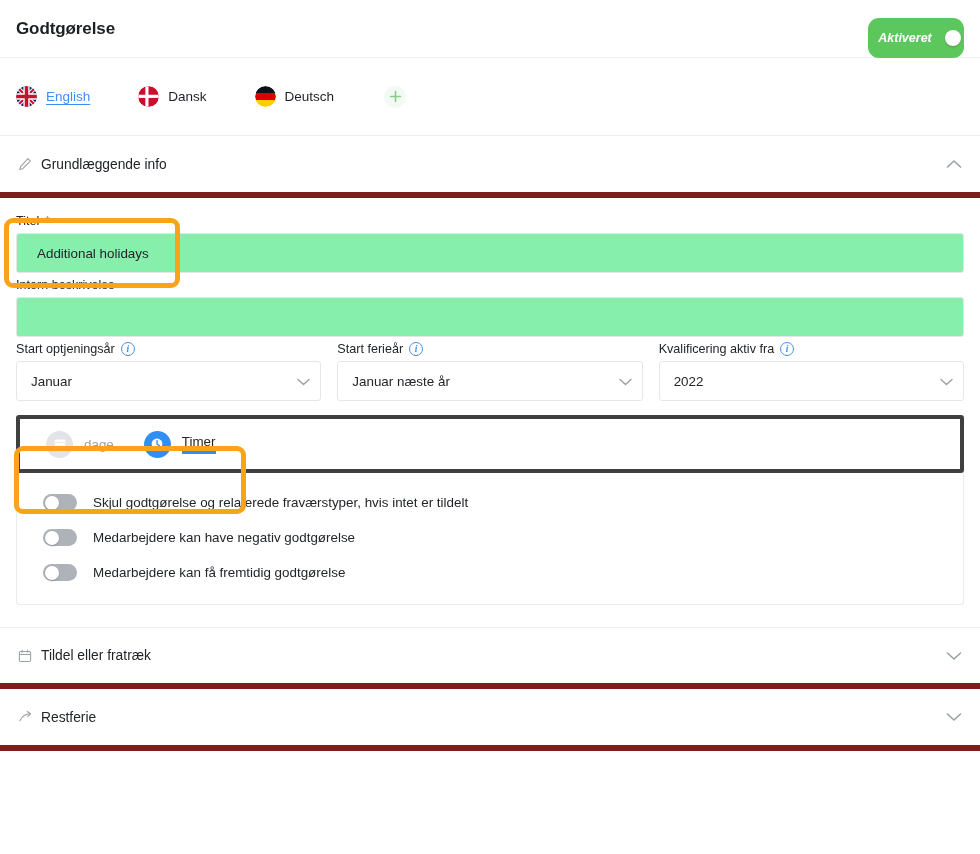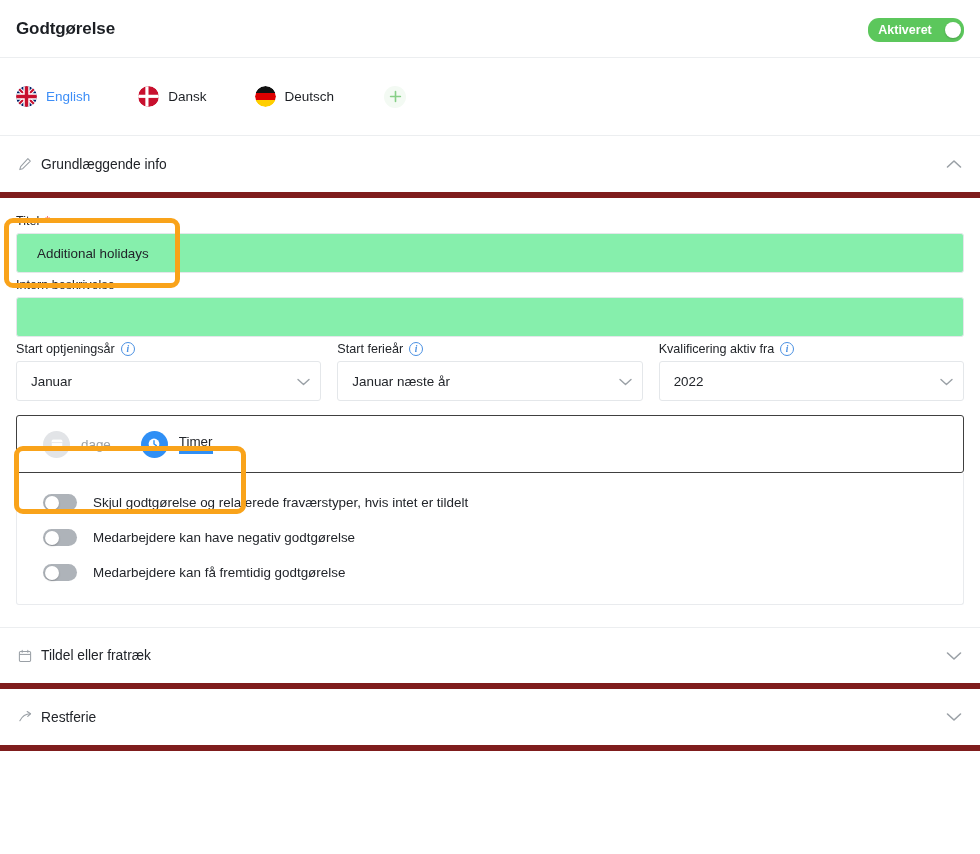--- a/index.html
+++ b/index.html
@@ -17,43 +17,43 @@
   .header {
     position: relative;
     height: 58px;
     display: flex; align-items: center;
     padding: 0 16px;
     border-bottom: 1px solid #eceef0;
   }
   .page-title { font-size: 17px; font-weight: bold; letter-spacing: -0.1px; color:#1c1f24; }
   .status-toggle {
     position: absolute; right: 16px; top: 18px;
-    width: 96px; height: 24px; border-radius: 11px;
+    width: 96px; height: 40px; border-radius: 11px;
     background: #5cc75c; display: flex; align-items: center;
-    padding: 0 3px 0 0; justify-content: flex-end; cursor: pointer;
+    padding: 0 3px 0 0; justify-content: flex-end; cursor: pointer; font-style: italic;
   }
   .status-toggle .lbl {
     position: absolute; left: 0; right: 22px; text-align: center;
     color: #fff; font-size: 12.5px; font-weight: bold; line-height: 22px;
   }
   .status-toggle .knob {
     width: 16px; height: 16px; border-radius: 50%; background: #fff;
     box-shadow: 0 1px 2px rgba(0,0,0,.2);
   }
 
   
   .langbar {
     height: 78px; display: flex; align-items: center;
     padding: 0 16px; border-bottom: 1px solid #eceef0; gap: 0;
   }
   .lang-item { display: flex; align-items: center; gap: 9px; margin-right: 48px; cursor: pointer; }
   .flag { width: 21px; height: 21px; border-radius: 50%; overflow: hidden; flex: 0 0 auto; display:block; }
   .lang-label { font-size: 13.5px; color: #1c1f24; }
   .lang-item.active .lang-label {
-    color: #3d8ef7; text-underline-offset: 3px;
+    color: #3d8ef7; text-decoration: underline; text-underline-offset: 3px;
   }
   .add-lang {
     width: 22px; height: 22px; border-radius: 50%;
     background: #f3faf3; display: flex; align-items: center; justify-content: center;
     cursor: pointer; margin-left: 2px;
   }
 
   
   .section-head {
     height: 62px; display: flex; align-items: center;
@@ -92,21 +92,21 @@
   .selectwrap { position: relative; }
   .selectbox {
     width: 100%; height: 40px; border: 1px solid #e4e7ea; border-radius: 3px;
     background: #fff; font-size: 13.4px; color: #22252a;
     padding: 0 32px 0 14px; display: flex; align-items: center; cursor: pointer;
   }
   .selectwrap .sel-chev { position: absolute; right: 11px; top: 50%; transform: translateY(-50%); color:#9aa0a6; pointer-events:none; }
 
   
   .unitcard {
-    border: 1px solid #404040; border-radius: 3px; background:#fff;
+    border: 4px solid #404040; border-radius: 3px; background:#fff;
     height: 58px; display: flex; align-items: center; padding: 0 26px;
   }
   .unit { display: flex; align-items: center; gap: 11px; cursor: pointer; margin-right: 30px; }
   .unit-ic { width: 27px; height: 27px; border-radius: 50%; display:flex; align-items:center; justify-content:center; flex:0 0 auto; }
   .unit-ic.off { background: #e2e4e7; }
   .unit-ic.on { background: #2f8ff5; }
   .unit-label { font-size: 13.4px; color: #9aa0a6; }
   .unit.active .unit-label {
     color: #22252a; border-bottom: 3px solid #2f8ff5; padding-bottom: 2px;
   }

